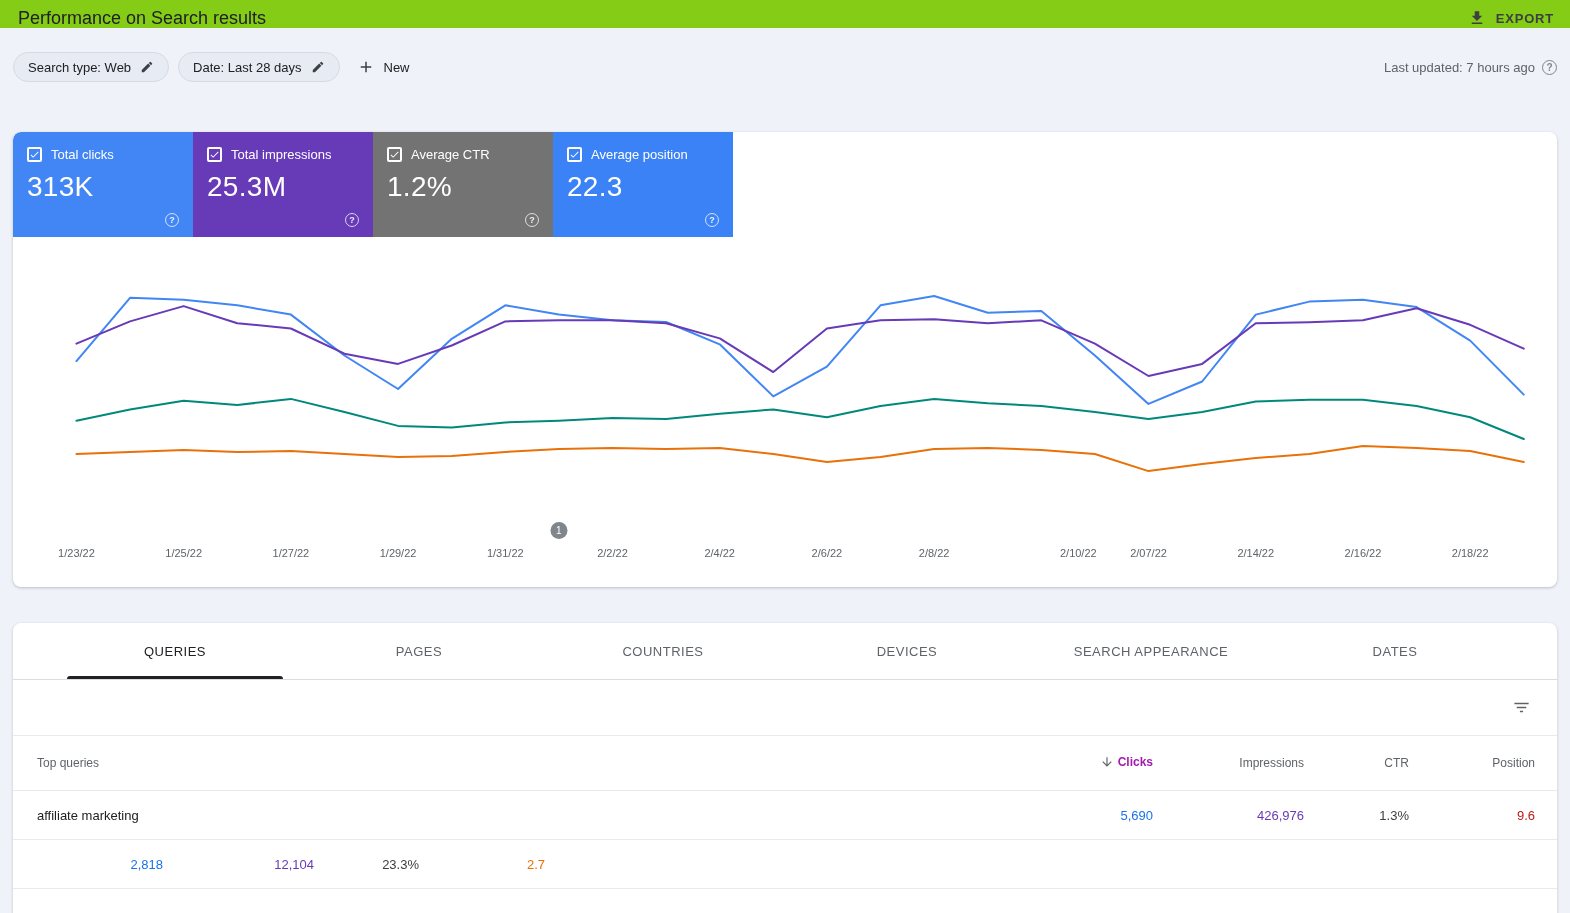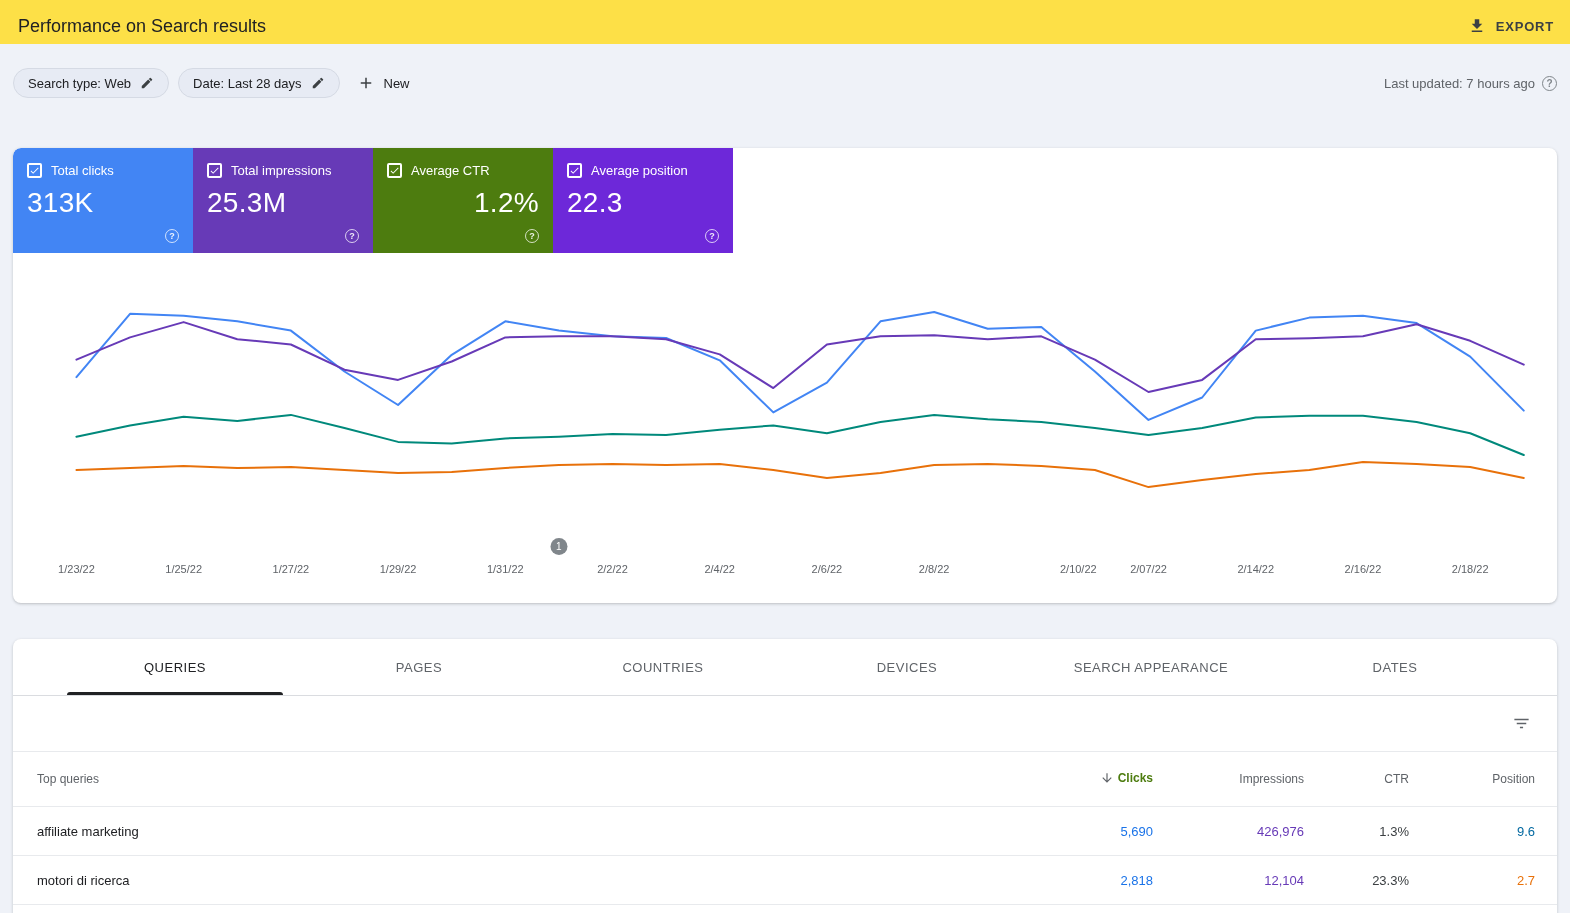--- a/index.html
+++ b/index.html
@@ -4,21 +4,21 @@
 <style>
   * { margin:0; padding:0; box-sizing:border-box; }
   html,body { width:1570px; height:913px; overflow:hidden; }
   body {
     background:#eff2f8;
     font-family:"Liberation Sans", sans-serif;
     color:#202124;
   }
   
   .topbar {
-    height:44px; background:#fde047;
+    height:28px; background:#84cc16;
     display:flex; align-items:center; justify-content:space-between;
     padding:8px 16px 0 18px;
   }
   .page-title { font-size:18px; font-weight:500; color:#202124; }
   .export-button {
     display:flex; align-items:center; gap:10px;
     background:none; border:none; cursor:pointer;
     font-family:inherit; font-size:13px; font-weight:600; letter-spacing:.8px; color:#3c4043;
   }
   
@@ -102,21 +102,21 @@
   }
   .trow {
     display:flex; align-items:center; height:49px; border-top:1px solid #e8eaed;
     font-size:13px; color:#202124; padding-right:22px; cursor:pointer;
   }
   .col-query { flex:1; padding-left:24px; text-align:left; }
   .col-clicks { width:150px; text-align:right; }
   .col-impr   { width:151px; text-align:right; }
   .col-ctr    { width:105px; text-align:right; }
   .col-pos    { width:126px; text-align:right; }
-  .sort-header { display:inline-flex; align-items:center; justify-content:flex-end; gap:4px; width:100%; color:#4d7c0f; font-weight:600; cursor:pointer; }
+  .sort-header { display:inline-flex; align-items:center; justify-content:flex-end; gap:4px; width:100%; color:#a21caf; font-weight:600; cursor:pointer; }
   .col-header { cursor:pointer; }
 </style>
 </head>
 <body>
 
 <header class="topbar">
   <h1 class="page-title">Performance on Search results</h1>
   <button class="export-button">
     <span style="display:flex;">
       <svg width="18" height="18" viewBox="0 0 24 24" fill="#3c4043">
@@ -184,34 +184,34 @@
             <svg viewBox="0 0 24 24">
                 <path d="M9 16.2 4.8 12l-1.4 1.4L9 19 21 7l-1.4-1.4z" fill="#fff"></path>
               </svg>
           </span>
           <span>Total impressions</span>
         </div>
         <div class="mc-value">25.3M</div>
         <span class="mc-help">?</span>
       </div>
 
-      <div class="metric-card" style="background: #4d7c0f; text-align: right;">
+      <div class="metric-card" style="background: #737373;">
         <div class="mc-top">
           <span class="mc-checkbox">
             <svg viewBox="0 0 24 24">
                 <path d="M9 16.2 4.8 12l-1.4 1.4L9 19 21 7l-1.4-1.4z" fill="#fff"></path>
               </svg>
           </span>
           <span>Average CTR</span>
         </div>
         <div class="mc-value">1.2%</div>
         <span class="mc-help">?</span>
       </div>
 
-      <div class="metric-card" style="background: #6d28d9;">
+      <div class="metric-card" style="background: #3b82f6;">
         <div class="mc-top">
           <span class="mc-checkbox">
             <svg viewBox="0 0 24 24">
                 <path d="M9 16.2 4.8 12l-1.4 1.4L9 19 21 7l-1.4-1.4z" fill="#fff"></path>
               </svg>
           </span>
           <span>Average position</span>
         </div>
         <div class="mc-value">22.3</div>
         <span class="mc-help">?</span>
@@ -281,25 +281,24 @@
         <div class="col-impr col-header">Impressions</div>
         <div class="col-ctr col-header">CTR</div>
         <div class="col-pos col-header">Position</div>
       </div>
 
       <div class="trow">
         <div class="col-query">affiliate marketing</div>
         <div class="col-clicks metric-col-0" style="color: rgb(26, 115, 232);">5,690</div>
         <div class="col-impr metric-col-1" style="color: rgb(103, 58, 183);">426,976</div>
         <div class="col-ctr metric-col-2" style="color: rgb(60, 64, 67); padding-left: 48px;">1.3%</div>
-        <div class="col-pos metric-col-3" style="color: #0369a1;">9.6</div>
+        <div class="col-pos metric-col-3" style="color: #b91c1c;">9.6</div>
       </div>
 
       <div class="trow">
-        <div class="col-query">motori di ricerca</div>
         <div class="col-clicks metric-col-0" style="color: rgb(26, 115, 232);">2,818</div>
         <div class="col-impr metric-col-1" style="color: rgb(103, 58, 183);">12,104</div>
         <div class="col-ctr metric-col-2" style="color: rgb(60, 64, 67);">23.3%</div>
         <div class="col-pos metric-col-3" style="color: rgb(232, 113, 10);">2.7</div>
       </div>
 
       <div class="trow"></div>
     </div>
 
   </section>

